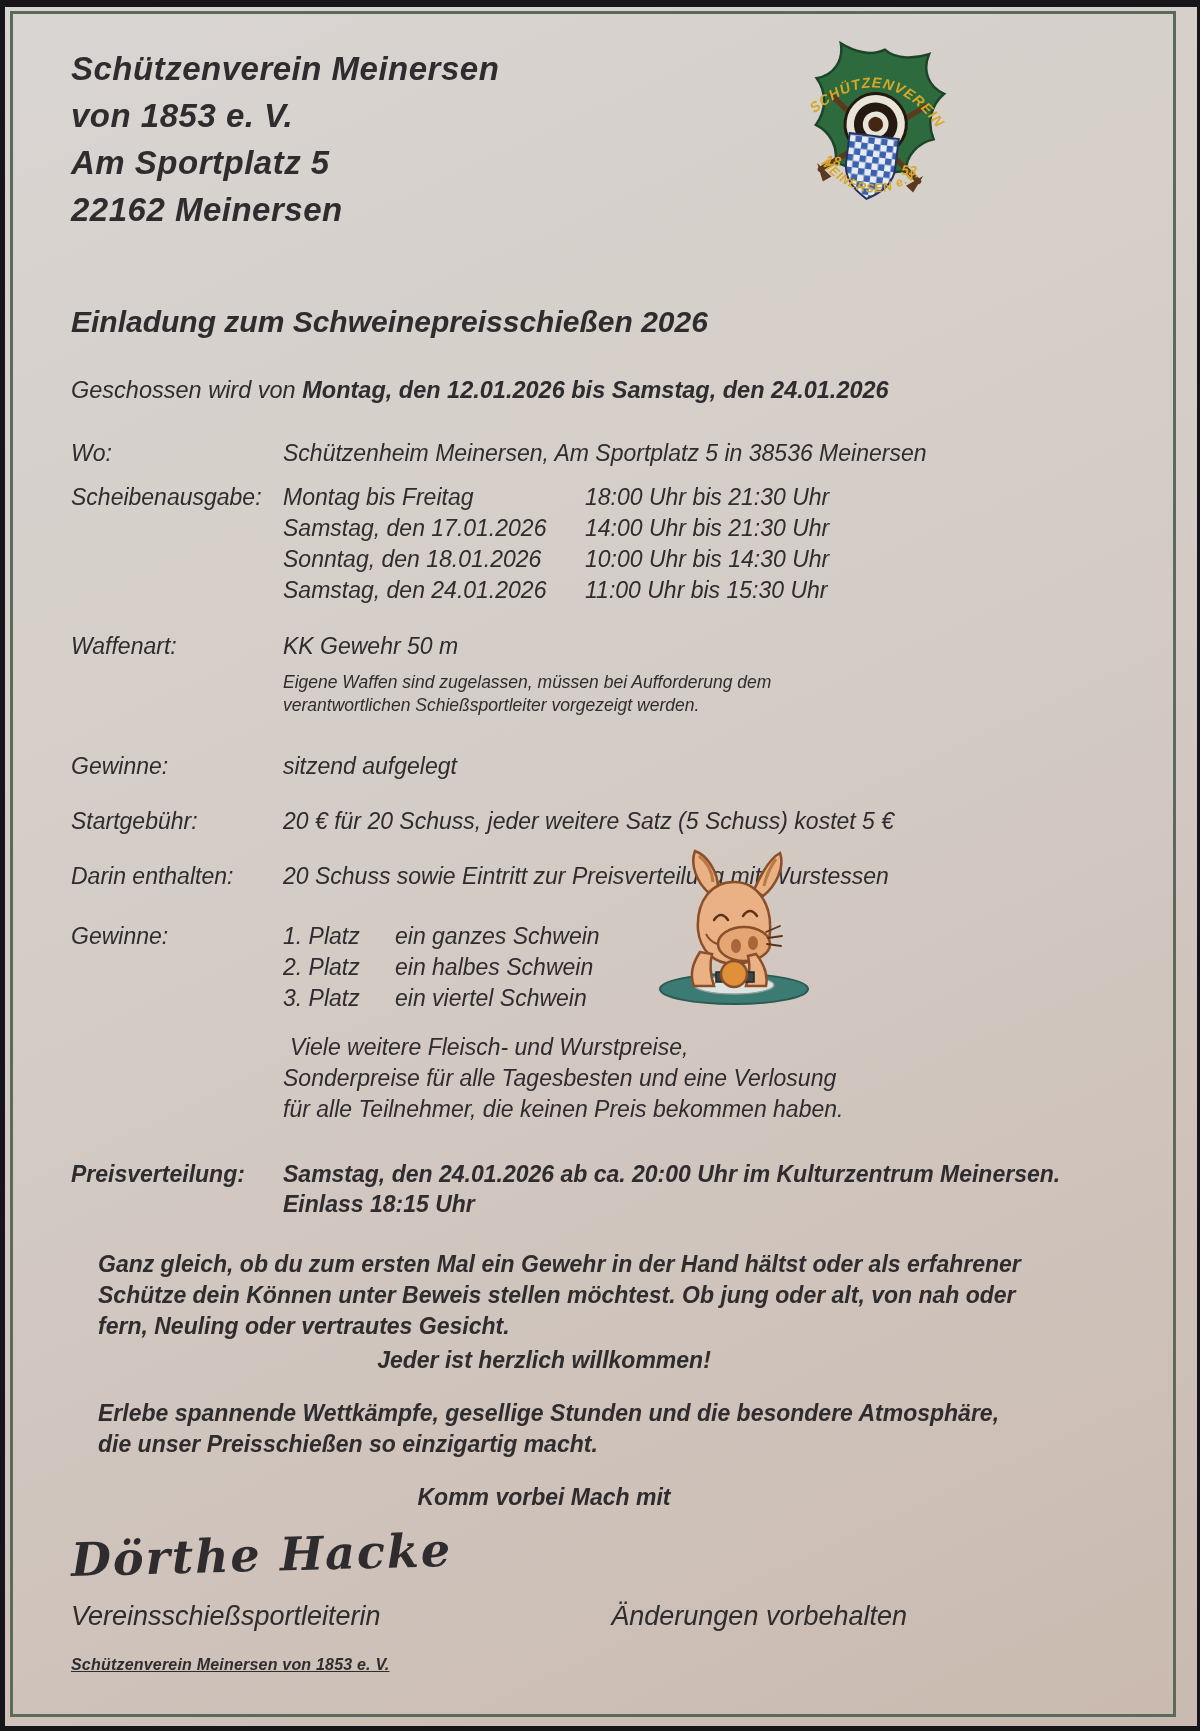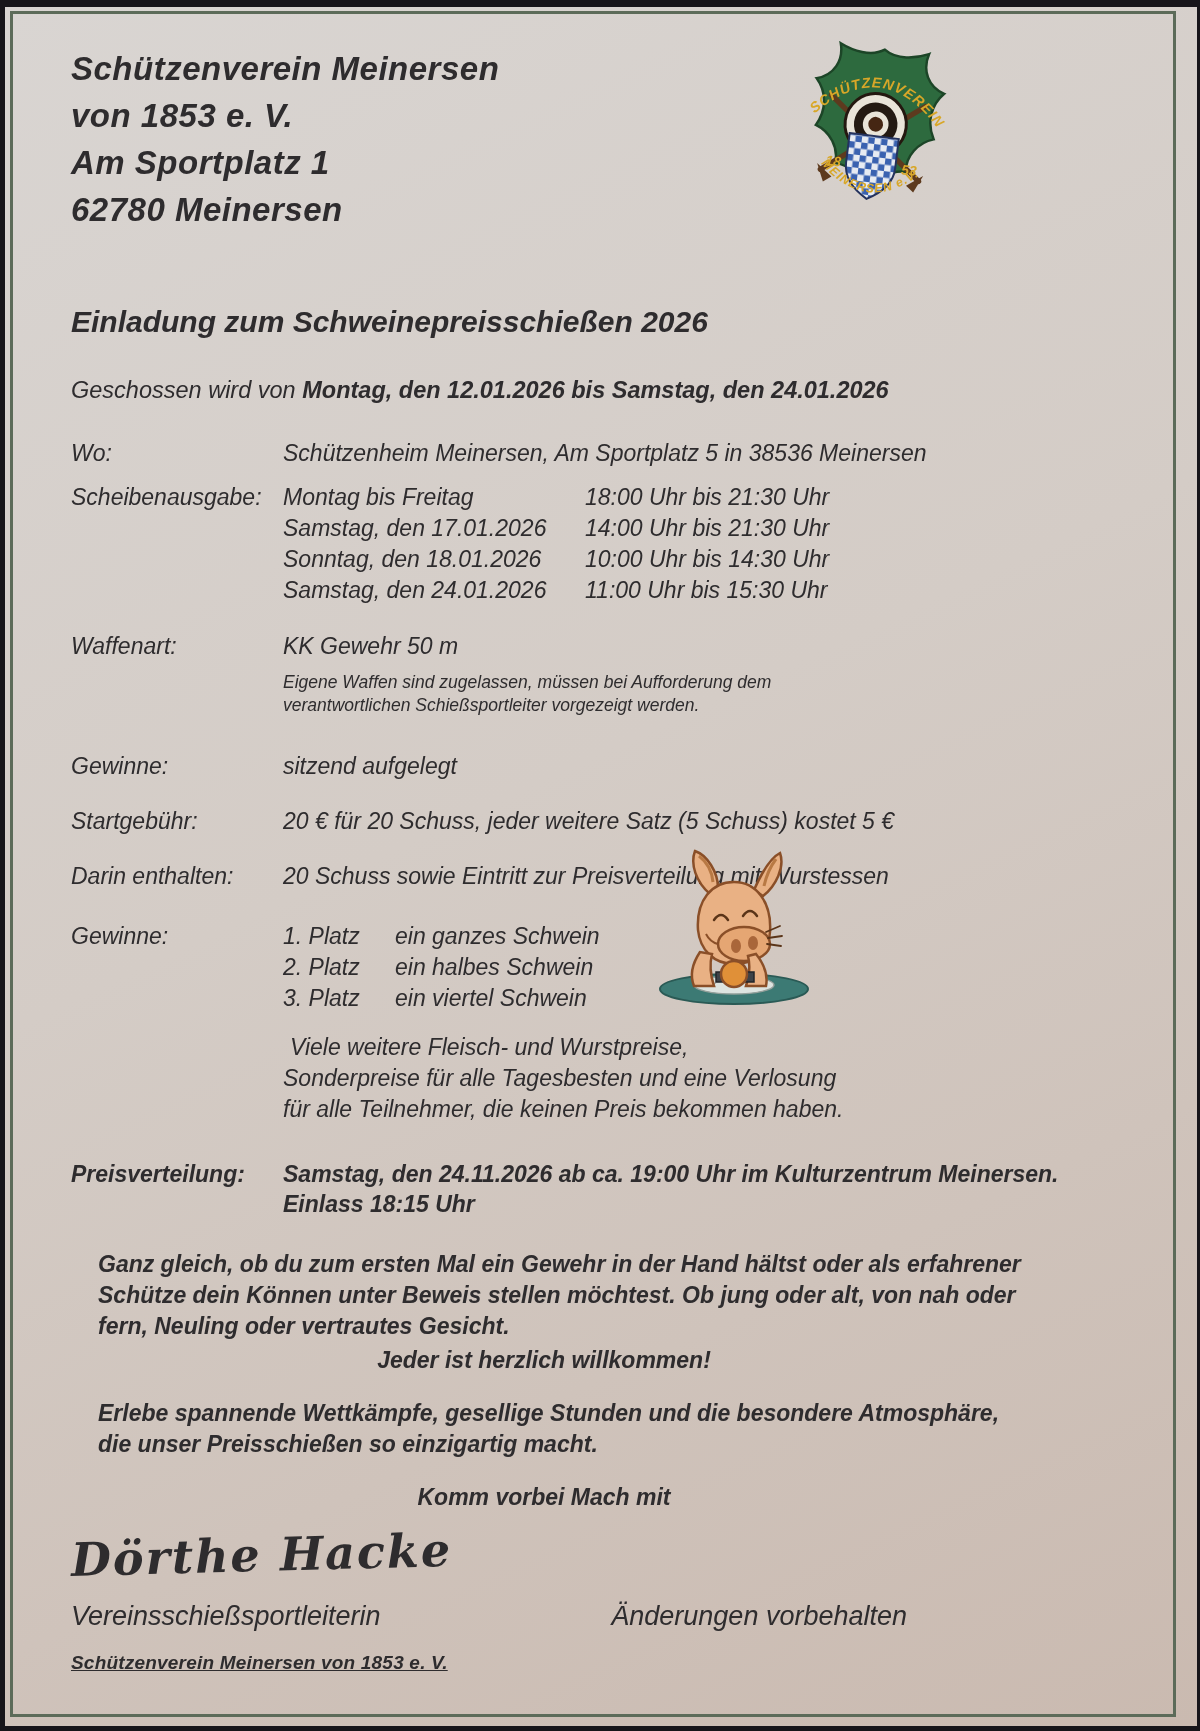--- a/index.html
+++ b/index.html
@@ -35,21 +35,21 @@
 
   .pv .val{font-weight:bold;}
   .closing{margin-top:30px;margin-left:27px;margin-right:10px;
            font-weight:bold;font-size:23px;line-height:31px;max-width:935px;}
   .center-line{text-align:center;font-weight:bold;font-size:23px;margin-top:5px;padding-right:120px;}
   .cta{margin-top:24px;}
   .signature{margin-top:22px;font-family:"DejaVu Serif", cursive;font-weight:bold;
              font-size:46px;letter-spacing:2px;transform:rotate(-1.5deg);transform-origin:left;}
   .rolerow{display:flex;justify-content:space-between;margin-top:14px;
            font-size:27px;padding-right:230px;}
-  .footer{position:absolute;left:66px;bottom:52px;font-size:19px;font-weight:bold;
+  .footer{position:absolute;left:66px;bottom:52px;font-size:16px;font-weight:bold;
           text-decoration:underline;letter-spacing:0.2px;}
 </style>
 </head>
 <body>
 
 <div class="photo">
   <div class="paper">
     <div class="frame"></div>
 
     <svg class="crest" viewBox="0 0 180 196">
@@ -96,22 +96,22 @@
           <textPath href="#arcBot" startOffset="50%" text-anchor="middle">MEINERSEN e.V.</textPath>
         </text>
       </g>
     </svg>
 
     <div class="content">
 
       <div class="sender">
         <div>Schützenverein Meinersen</div>
         <div>von 1853 e. V.</div>
-        <div>Am Sportplatz 1</div>
-        <div>62780 Meinersen</div>
+        <div>Am Sportplatz 5</div>
+        <div>22162 Meinersen</div>
       </div>
 
       <div class="title">Einladung zum Schweinepreisschießen 2026</div>
 
       <div class="intro"><span>Geschossen wird von </span><span class="b">Montag, den 12.01.2026 bis Samstag, den 24.01.2026</span></div>
 
       <div class="row gap-lg">
         <div class="lbl">Wo:</div>
         <div>Schützenheim Meinersen, Am Sportplatz 5 in 38536 Meinersen</div>
       </div>
@@ -188,21 +188,21 @@
         <div>
           <div class="first">Viele weitere Fleisch- und Wurstpreise,</div>
           <div>Sonderpreise für alle Tagesbesten und eine Verlosung</div>
           <div>für alle Teilnehmer, die keinen Preis bekommen haben.</div>
         </div>
       </div>
 
       <div class="row gap-lg pv">
         <div class="lbl b">Preisverteilung:</div>
         <div class="val">
-          <div>Samstag, den 24.11.2026 ab ca. 19:00 Uhr im Kulturzentrum Meinersen.</div>
+          <div>Samstag, den 24.01.2026 ab ca. 20:00 Uhr im Kulturzentrum Meinersen.</div>
           <div>Einlass 18:15 Uhr</div>
         </div>
       </div>
 
       <div class="closing">Ganz gleich, ob du zum ersten Mal ein Gewehr in der Hand hältst oder als erfahrener Schütze dein Können unter Beweis stellen möchtest. Ob jung oder alt, von nah oder fern, Neuling oder vertrautes Gesicht.</div>
       <div class="center-line">Jeder ist herzlich willkommen!</div>
       <div class="closing" style="margin-top:24px">Erlebe spannende Wettkämpfe, gesellige Stunden und die besondere Atmosphäre, die unser Preisschießen so einzigartig macht.</div>
       <div class="center-line cta">Komm vorbei Mach mit</div>
 
       <div class="signature">Dörthe Hacke</div>

